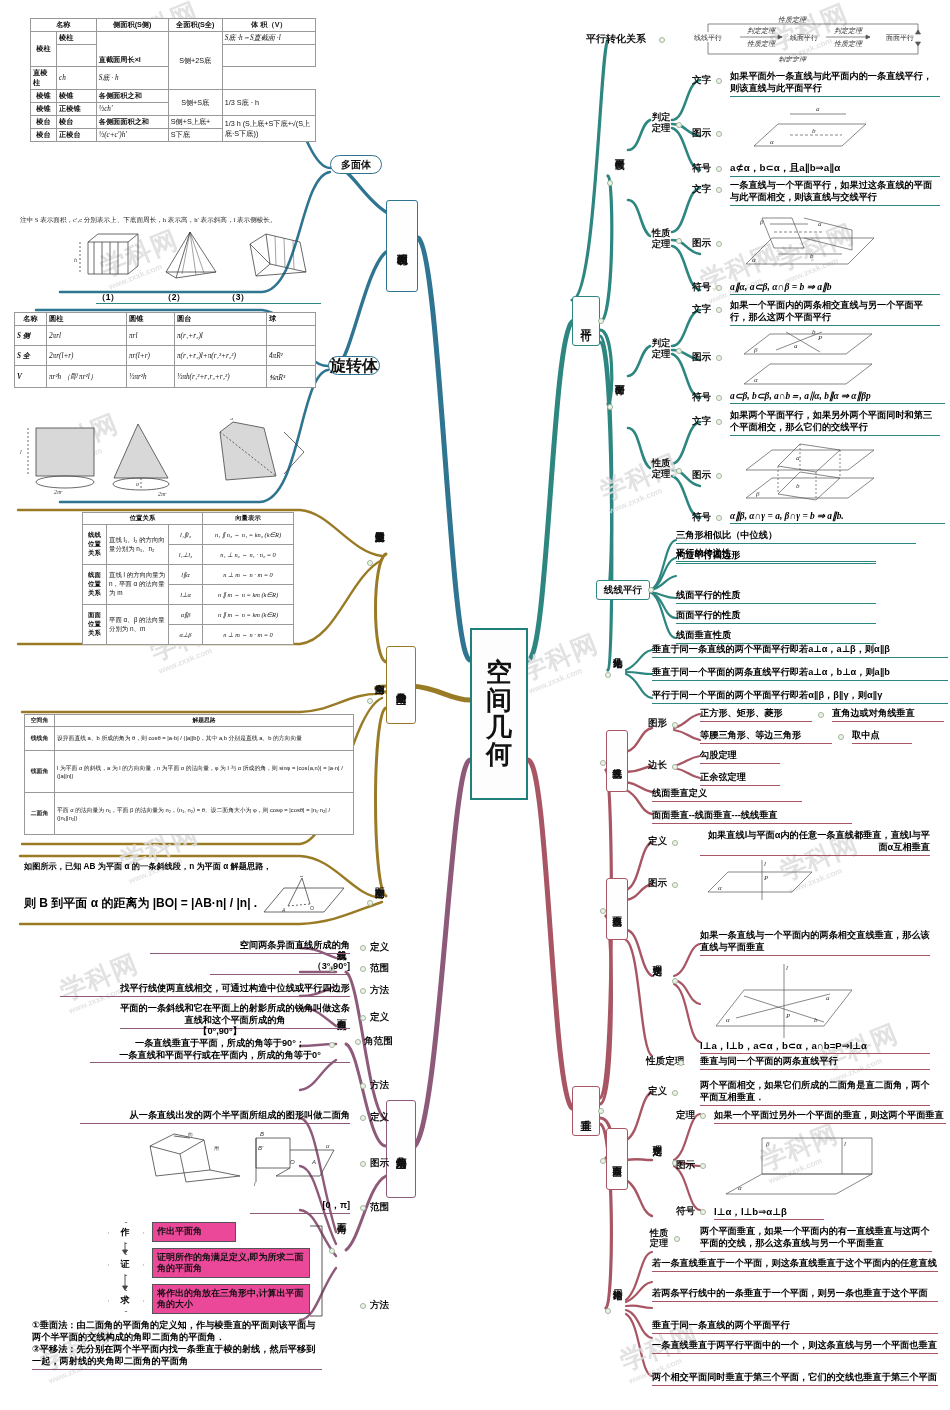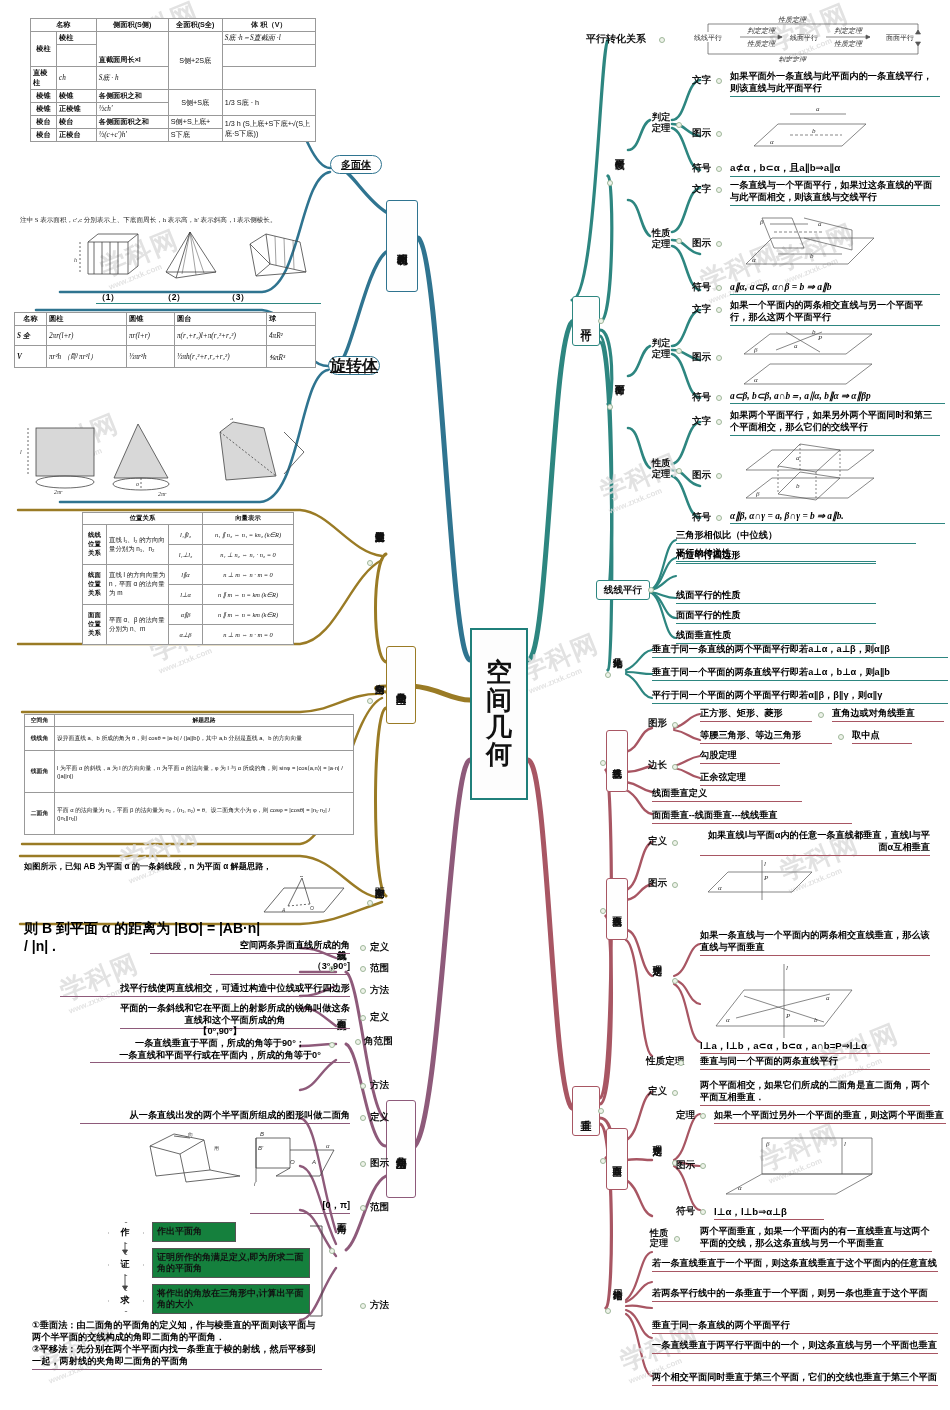--- a/index.html
+++ b/index.html
@@ -33,21 +33,21 @@
     background: #fefefe;
     font-weight: bold; color: #111;
     line-height: 1.1;
   }
   .topic.vert { writing-mode: vertical-rl; text-orientation: upright; }
   .t-teal   { border: 1.6px solid #2d8680; border-radius: 3px; }
   .t-gold   { border: 1.6px solid #9a7b25; border-radius: 3px; }
   .t-plum   { border: 1.6px solid #8e5a7a; border-radius: 3px; }
   .t-rose   { border: 1.6px solid #a85663; border-radius: 3px; }
   .t-blue   { border: 1.6px solid #2f7490; border-radius: 3px; }
-  .pill     { border-radius: 11px; text-decoration: underline; }
+  .pill     { border-radius: 11px; }
 
   
   .leaf {
     position: absolute;
     font-size: 9.2px; font-weight: bold; color: #000;
     line-height: 1.28;
     padding-bottom: 1px;
   }
   .leaf.u-teal { border-bottom: 1.4px solid #2d8680; }
   .leaf.u-rose { border-bottom: 1.4px solid #a85663; }
@@ -105,21 +105,21 @@
   .wm {
     position: absolute; pointer-events: none; user-select: none;
     color: #d9d9d9; font-weight: bold; opacity: .85;
     transform: rotate(-22deg); white-space: nowrap;
   }
   .wm .big { font-size: 26px; letter-spacing: 1px; color: #dddddd; }
   .wm .sm  { font-size: 8px; color: #dedede; display:block; margin-top:-2px;}
 
   
   .flowbox {
-    position: absolute; border: 1px solid #555; background: #15803d;
+    position: absolute; border: 1px solid #555; background: #ec4899;
     font-size: 9px; font-weight: bold; color: #111; padding: 2px 4px;
     line-height: 1.25;
   }
   .diamond {
     position: absolute; width: 34px; height: 20px;
     display: flex; align-items: center; justify-content: center;
     font-size: 9px; font-weight: bold;
   }
   .diamond::before {
     content: ""; position: absolute; left: 0; top: 0; width: 34px; height: 20px;
@@ -409,20 +409,27 @@
   <table class="grid" style="left:14px; top:312px; width:302px;">
     <tbody>
         <tr>
       <th style="width:32px;">名称</th>
       <th style="width:80px; text-align:left;">圆柱</th>
       <th style="width:48px; text-align:left;">圆锥</th>
       <th style="width:92px; text-align:left;">圆台</th>
       <th style="text-align:left;">球</th>
     </tr>
     <tr>
+      <td class="b it" style="height:20px">S 侧</td>
+      <td class="it">2πrl</td>
+      <td class="it">πrl</td>
+      <td class="it">π(r₁+r₂)l</td>
+      <td class="it"></td>
+    </tr>
+    <tr>
       <td class="b it" style="height:20px">S 全</td>
       <td class="it">2πr(l+r)</td>
       <td class="it">πr(l+r)</td>
       <td class="it">π(r₁+r₂)l+π(r₁²+r₂²)</td>
       <td class="it">4πR²</td>
     </tr>
     <tr>
       <td class="b it" style="height:22px">V</td>
       <td class="it">πr²h （即 πr²l）</td>
       <td class="it">⅓πr²h</td>
@@ -518,21 +525,21 @@
       <td>l 为平面 α 的斜线，a 为 l 的方向向量，n 为平面 α 的法向量，φ 为 l 与 α 所成的角，则 sinφ = |cos⟨a,n⟩| = |a·n| / (|a||n|)</td>
     </tr>
     <tr>
       <td class="b c" style="height:42px;">二面角</td>
       <td>平面 α 的法向量为 n₁，平面 β 的法向量为 n₂，⟨n₁, n₂⟩ = θ。设二面角大小为 φ，则 cosφ = |cosθ| = |n₁·n₂| / (|n₁||n₂|)</td>
     </tr>
   </tbody>
     </table>
 
   <div class="leaf nb" style="left:24px; top:862px; width:330px; font-size:8.2px;">如图所示，已知 AB 为平面 α 的一条斜线段，n 为平面 α 解题思路，</div>
-  <div class="leaf nb" style="left:24px; top:920px; width:240px; font-size:14px;">则 B 到平面 α 的距离为 |BO| = |AB·n| / |n| .</div>
+  <div class="leaf nb" style="left:24px; top:896px; width:240px; font-size:12px;">则 B 到平面 α 的距离为 |BO| = |AB·n| / |n| .</div>
   <div class="fig" style="left:258px; top:876px;">
     <svg width="92" height="46" viewBox="0 0 92 46">
       <g fill="none" stroke="#444" stroke-width="0.8">
         <path d="M6 36 L26 12 L86 12 L66 36 Z"></path>
         <path d="M44 2 L30 30"></path>
           <path d="M44 2 L52 28"></path>
         <path d="M30 30 L52 28" stroke-dasharray="2,2"></path>
         <text x="42" y="1" font-size="5" fill="#333" stroke="none" font-style="italic">B</text>
         <text x="24" y="36" font-size="5" fill="#333" stroke="none" font-style="italic">A</text>
         <text x="52" y="34" font-size="5" fill="#333" stroke="none" font-style="italic">O</text>

